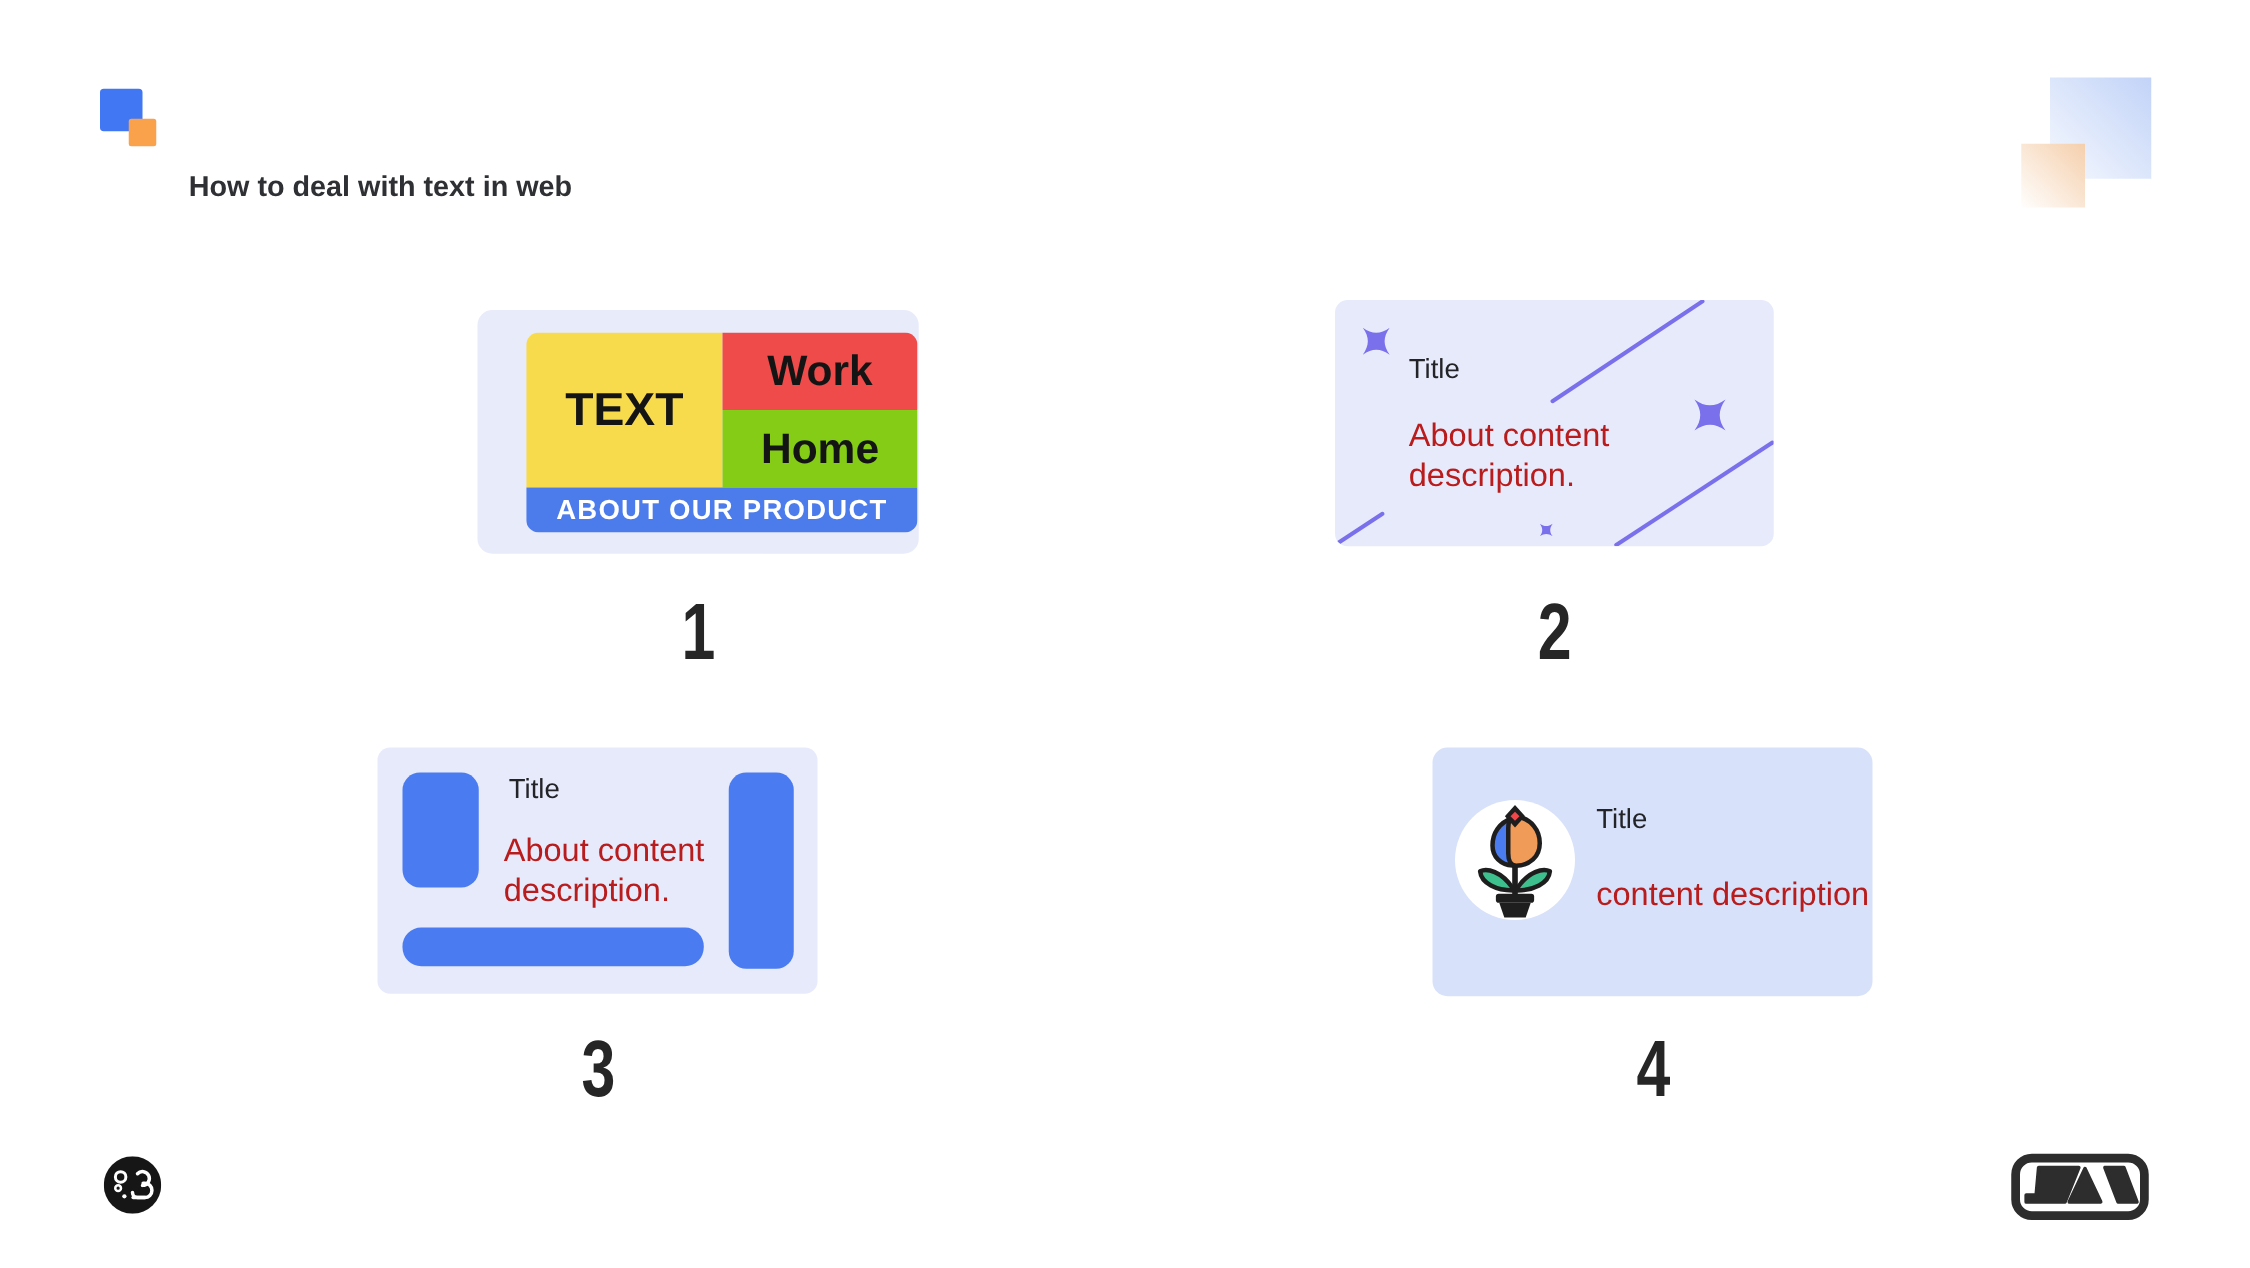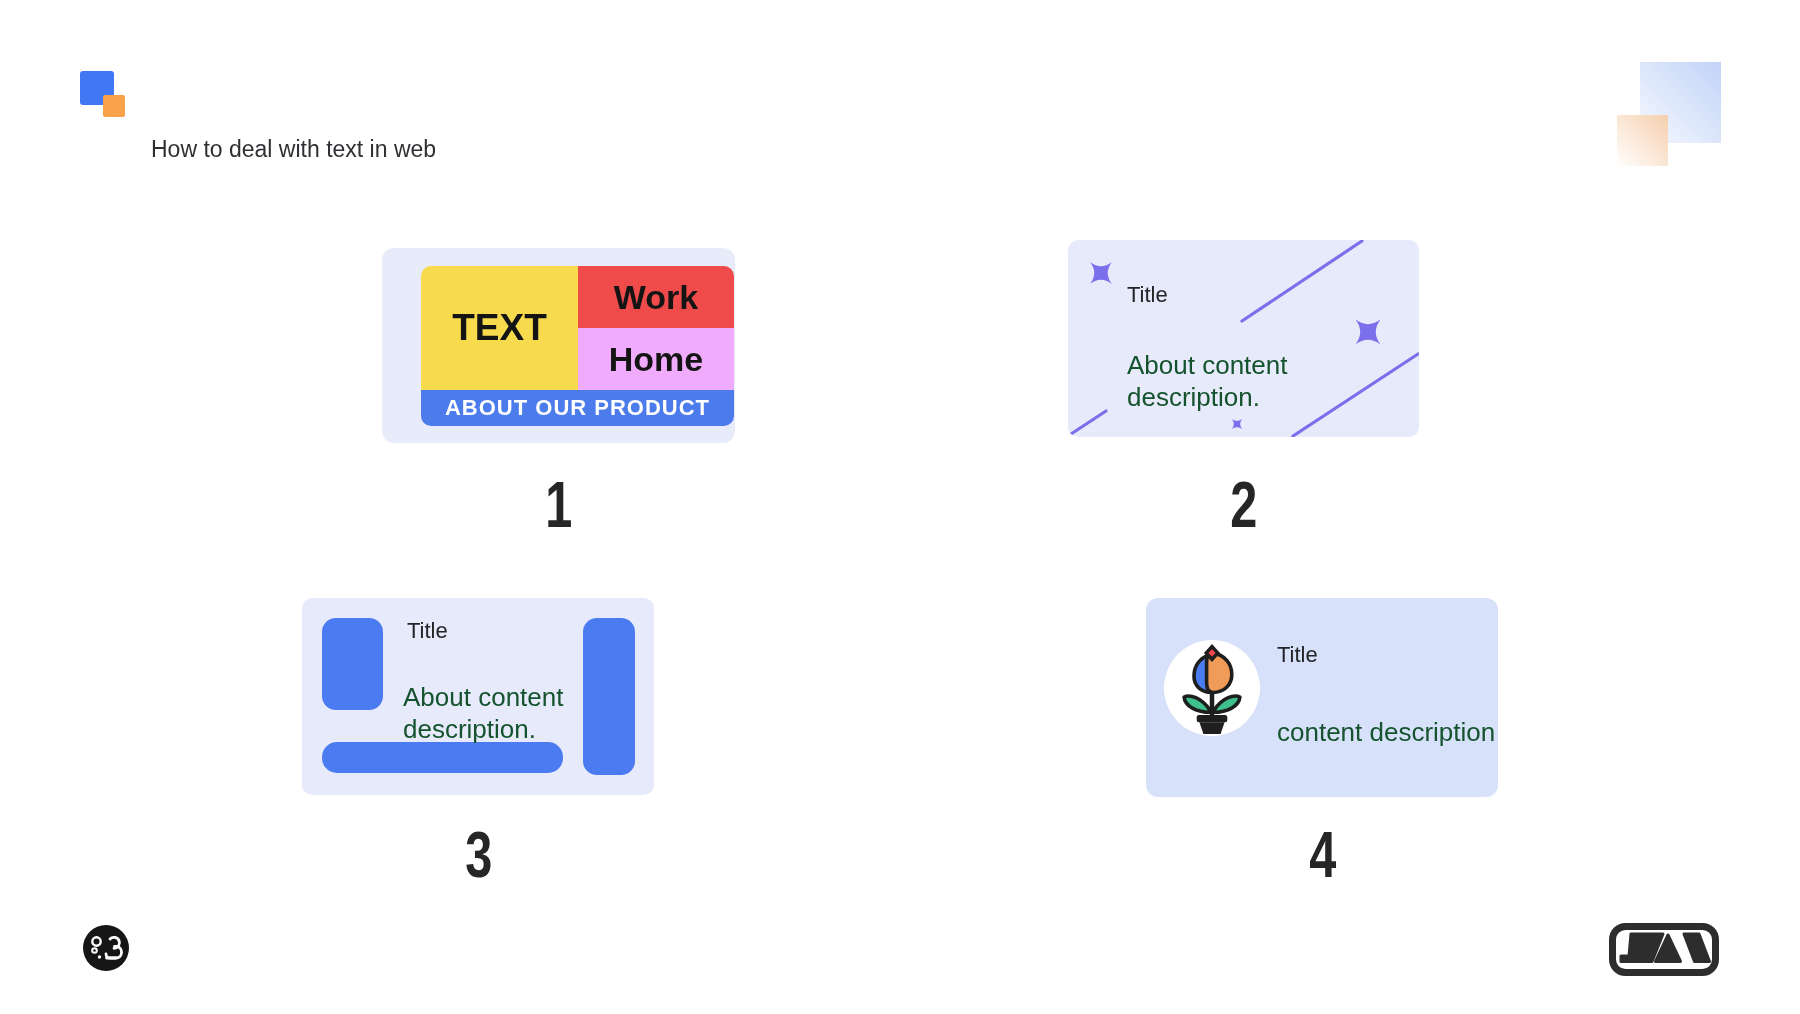--- a/index.html
+++ b/index.html
@@ -6,44 +6,44 @@
   #slide{
     position:relative;width:1800px;height:1014px;background:#ffffff;overflow:hidden;
     font-family:"Liberation Sans", sans-serif;
   }
   .abs{position:absolute;}
 
   
   #logo-blue{left:80px;top:71px;width:34px;height:34px;background:#4177F2;border-radius:3px;z-index:1;}
   #logo-orange{left:103px;top:95px;width:22px;height:22px;background:#F9A14B;border-radius:2px;z-index:2;}
   #page-title{left:146px;top:52px;font-size:47px;font-weight:900;color:#2E3033;letter-spacing:2px;}
-  #page-subtitle{left:151px;top:136px;font-size:23px;font-weight:400;color:#2E3033;}
+  #page-subtitle{left:151px;top:136px;font-size:23px;font-weight:700;color:#2E3033;}
 
   
   #decor-blue{left:1640px;top:62px;width:81px;height:81px;background:linear-gradient(to top right,#F6F9FE,#C2D3F8);}
   #decor-orange{left:1617px;top:115px;width:51px;height:51px;background:linear-gradient(to top right,#FFFEFD,#F5CFAC);z-index:2;}
 
   
   .card{position:absolute;background:#E7EAFB;border-radius:10px;}
   #card1{left:382px;top:248px;width:353px;height:195px;background:#E8EBFA;border-radius:12px;}
   #card2{left:1068px;top:240px;width:351px;height:197px;overflow:hidden;}
   #card3{left:302px;top:598px;width:352px;height:197px;}
   #card4{left:1146px;top:598px;width:352px;height:199px;background:#D7E1F9;border-radius:12px;}
 
   
   #mock1{left:19px;top:18px;width:313px;height:160px;border-radius:10px;overflow:hidden;
     display:grid;grid-template-columns:157px 156px;grid-template-rows:62px 62px 36px;margin-left:20px;}
   .mock-cell{display:flex;align-items:center;justify-content:center;color:#141414;font-weight:600;}
   #mock1-text{grid-column:1;grid-row:1 / span 2;background:#F8DB4D;font-size:37px;}
   #mock1-work{grid-column:2;grid-row:1;background:#EF4B4B;font-size:34px;}
-  #mock1-home{grid-column:2;grid-row:2;background:#f0abfc;font-size:34px;}
+  #mock1-home{grid-column:2;grid-row:2;background:#84cc16;font-size:34px;}
   #mock1-banner{grid-column:1 / span 2;grid-row:3;background:#4C7CEC;color:#ffffff;font-size:22px;font-weight:700;letter-spacing:1px;}
 
   .card-title{position:absolute;font-size:22px;font-weight:400;color:#232428;}
-  .card-desc{position:absolute;font-size:26px;color:#14532d;line-height:32px;margin-top:17px;}
+  .card-desc{position:absolute;font-size:26px;color:#b91c1c;line-height:32px;}
 
   
   .blue-block{position:absolute;background:#4A7BF0;}
   #c3-block-left{left:20px;top:20px;width:61px;height:92px;border-radius:14px;}
   #c3-block-right{left:281px;top:20px;width:52px;height:157px;border-radius:14px;}
   #c3-bar{left:20px;top:144px;width:241px;height:31px;border-radius:15px;}
 
   
   #c4-circle{left:18px;top:42px;width:96px;height:96px;background:#ffffff;border-radius:50%;
     display:flex;align-items:center;justify-content:center;}

